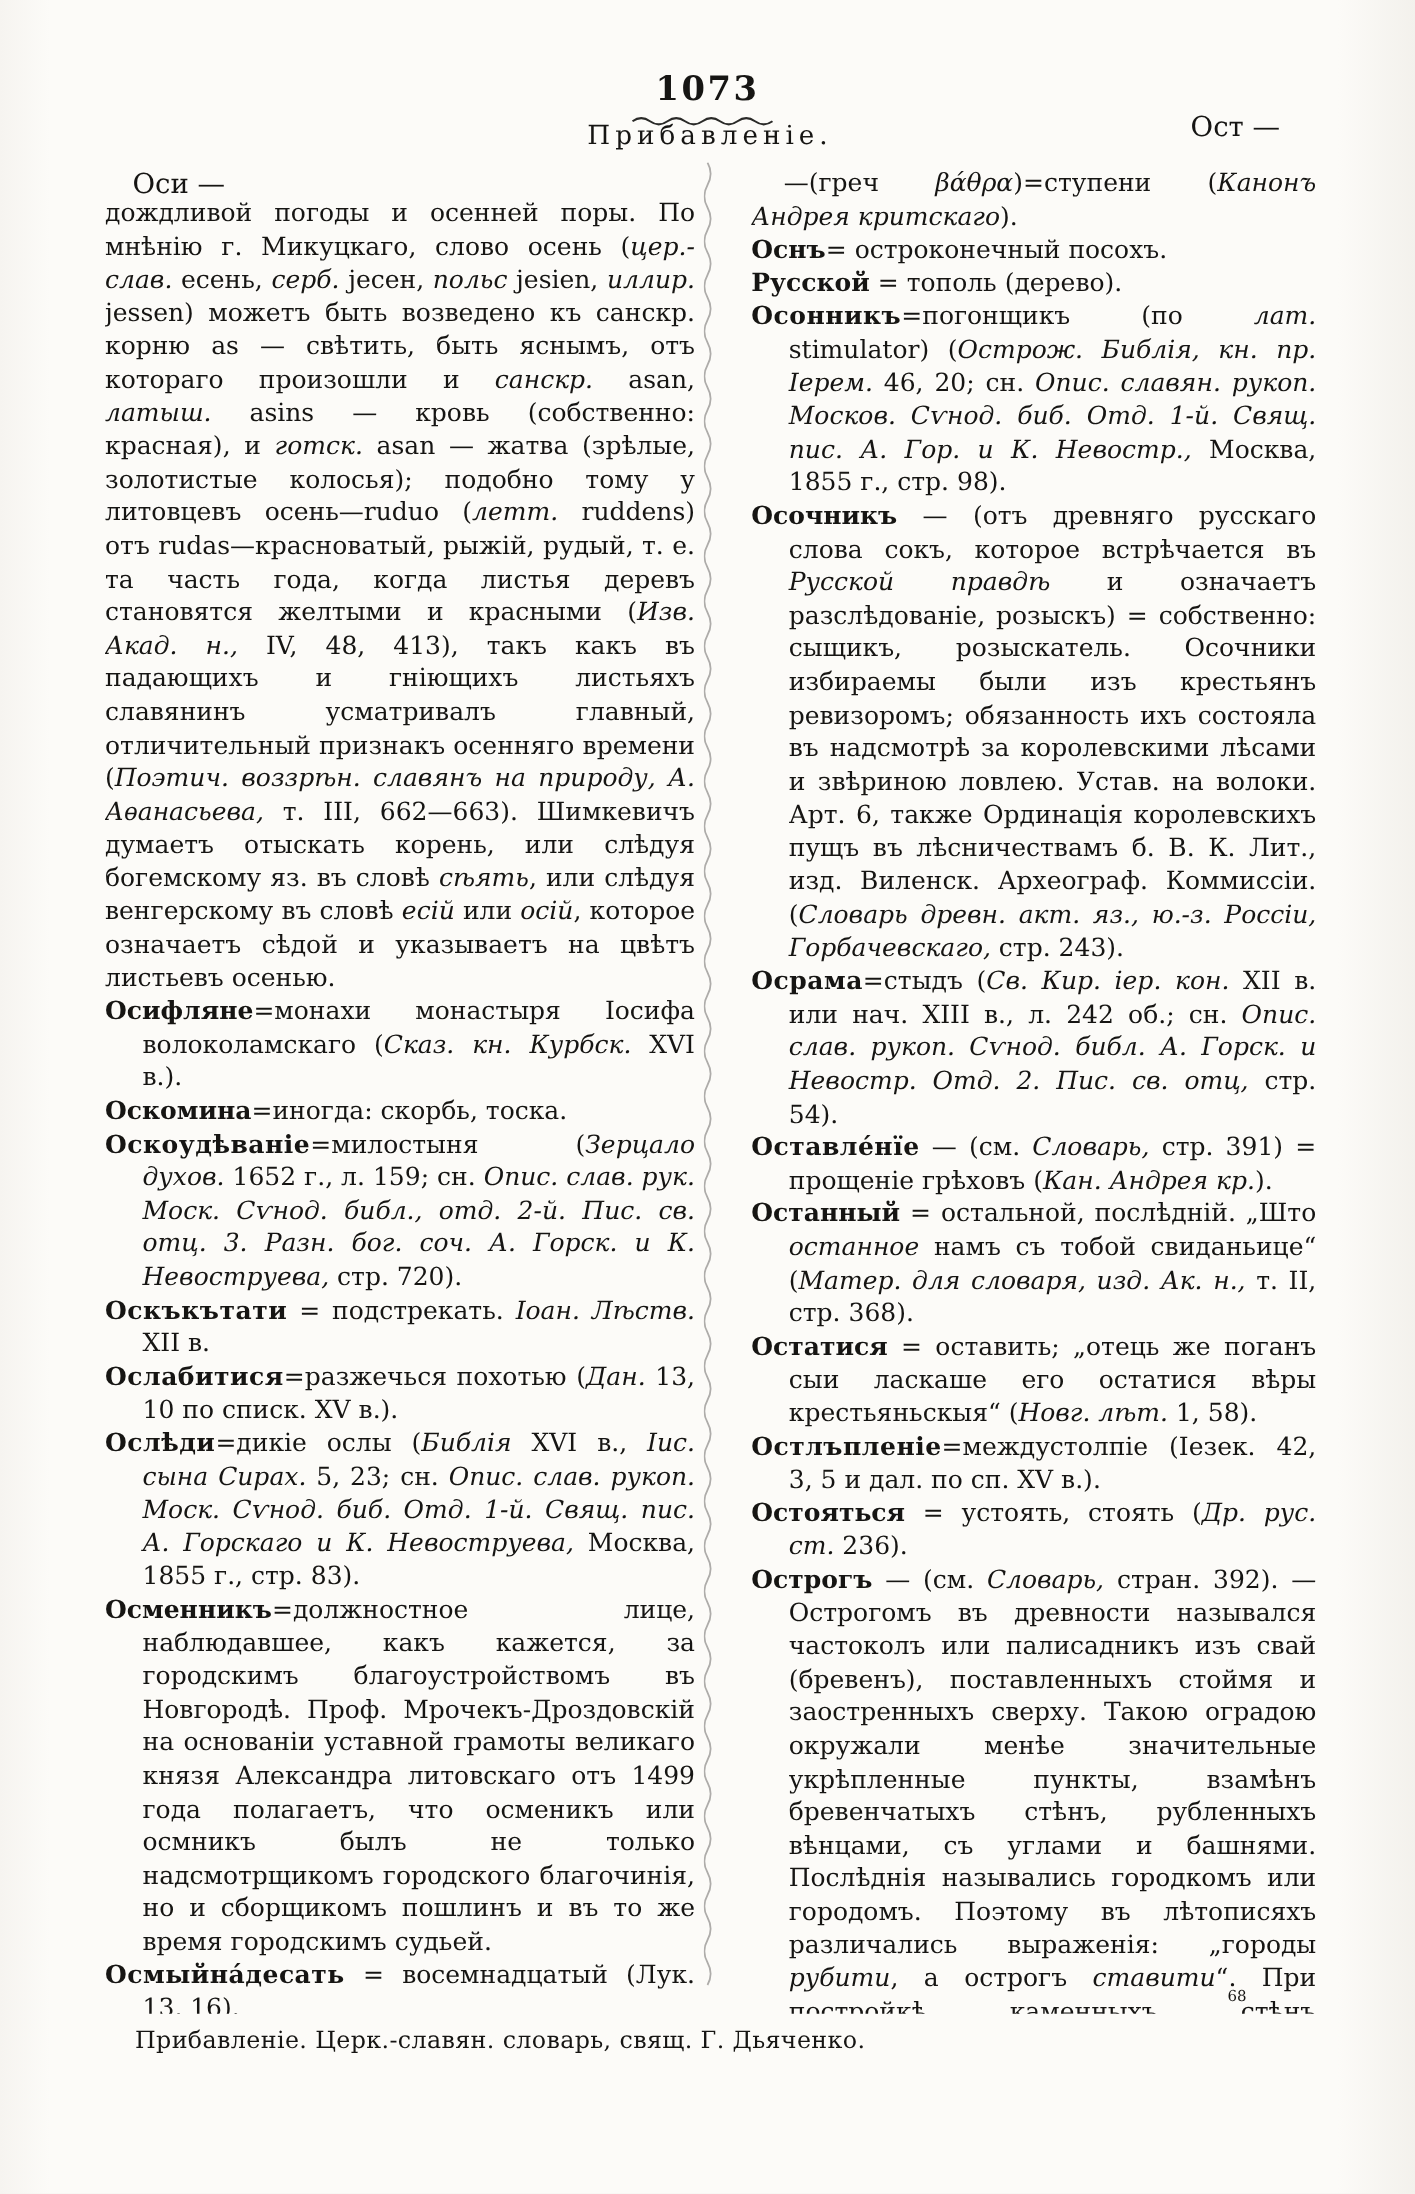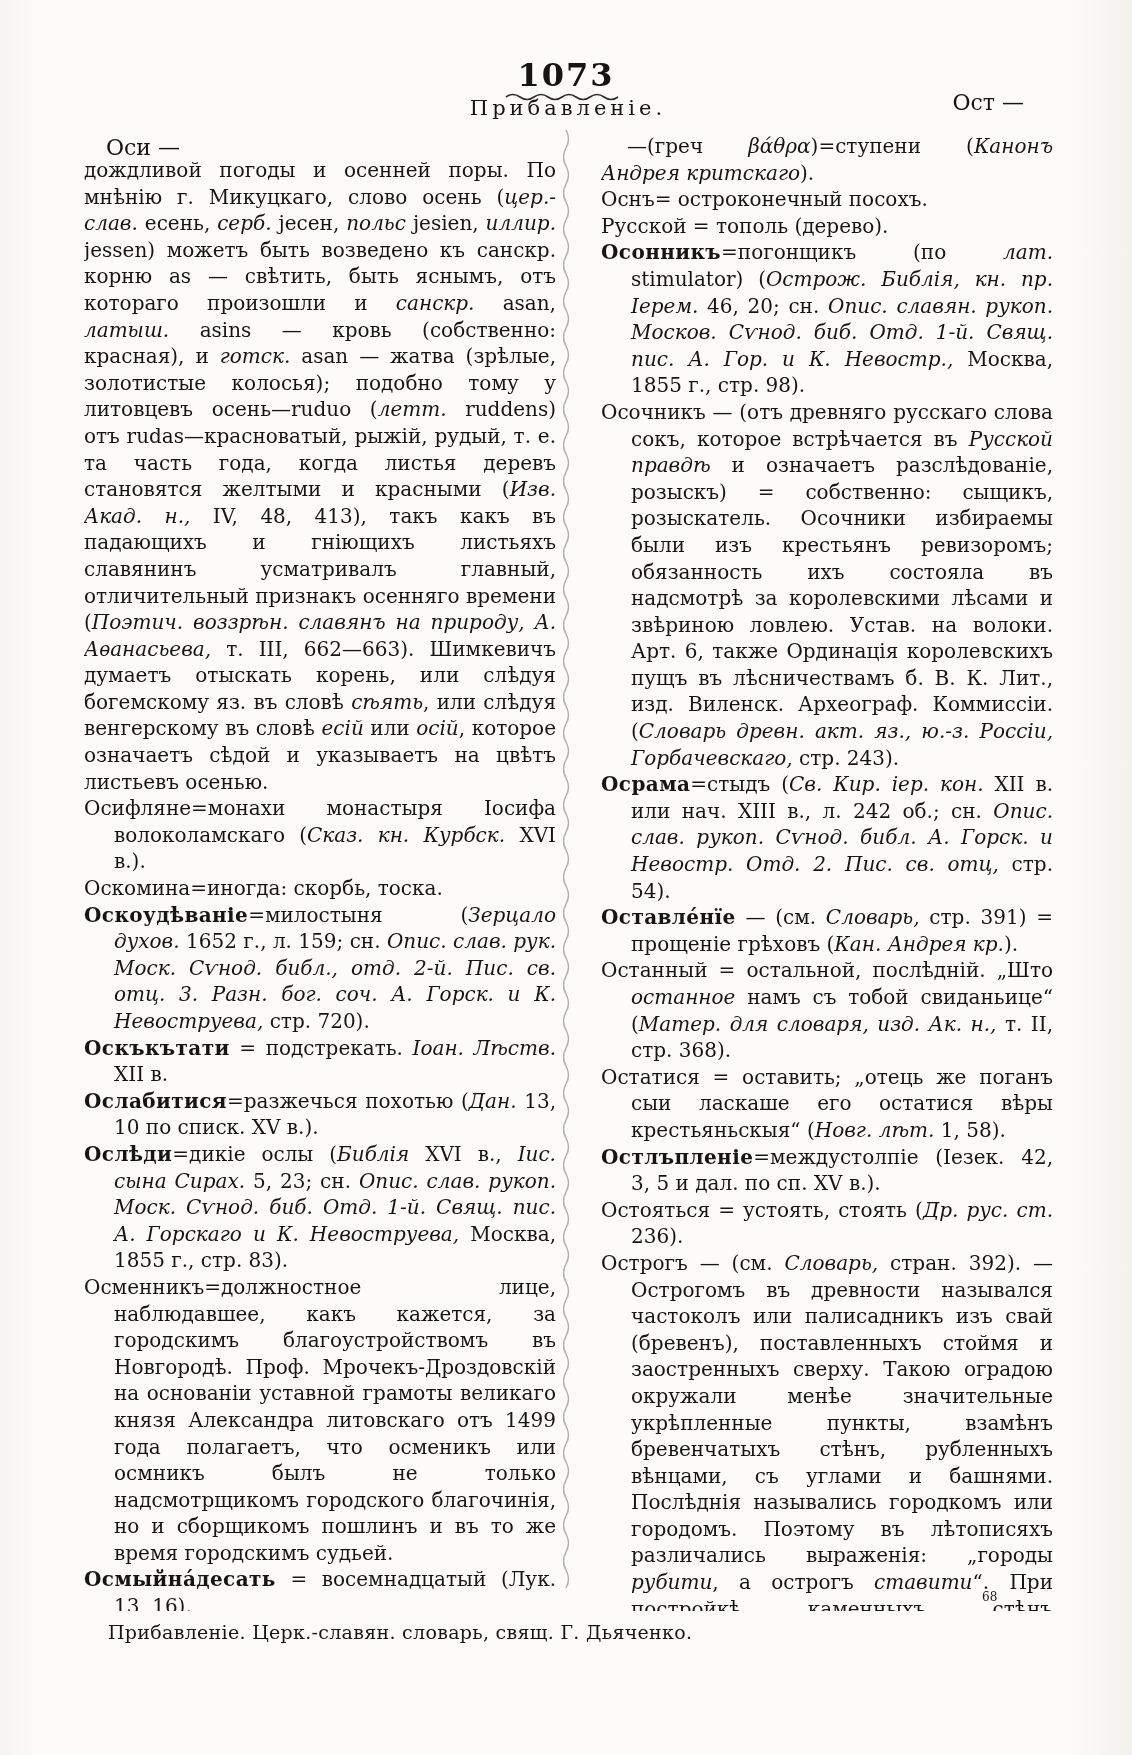--- a/index.html
+++ b/index.html
@@ -11,21 +11,21 @@
     position: relative;
     width: 1132px; height: 1755px;
     background: linear-gradient(90deg, #f6f4f0 0, #fcfbf8 40px, #fcfbf8 1070px, #f3f1ec 1132px);
     color: #161513;
     font-family: "DejaVu Serif", "Liberation Serif", serif;
     overflow: hidden;
   }
   .page-number {
     position: absolute; top: 56px; left: 0; width: 100%;
     text-align: center;
-    font-size: 32px; font-weight: bold; letter-spacing: 2px;
+    font-size: 27px; font-weight: bold; letter-spacing: 2px;
   }
   .pn-squiggle {
     position: absolute; top: 93px; left: 50%; margin-left: -62px;
   }
   .running-head {
     position: absolute; top: 94px; left: 84px; right: 80px; height: 30px;
     font-size: 22px;
   }
   .rh-left  { position: absolute; left: 22px; top: 0; margin-top: 41px; }
   .rh-center{ position: absolute; left: 0; right: 0; top: 2px; text-align: center; font-size: 21px; letter-spacing: 4px; }
@@ -36,21 +36,21 @@
     text-align: justify;
     max-height: 1478px; overflow: hidden;
   }
   .col-left  { left: 84px;  width: 472px; }
   .col-right { left: 601px; width: 452px; }
   .divider { position: absolute; left: 563px; top: 130px; }
   .para { margin: 0; }
   .entry { padding-left: 30px; text-indent: -30px; }
   .cont { text-indent: 0; margin-top: 24px; }
   .cont-indent { text-indent: 26px; }
-  .hw { font-weight: normal; }
+  .hw { font-weight: bold; }
   .cs { font-weight: bold; letter-spacing: 0.4px; }
   .i  { font-style: italic; }
   .g  { font-style: italic; }
   .n  {}
   .footer {
     position: absolute; left: 108px; top: 1621px;
     font-size: 19px; letter-spacing: 0.3px;
   }
   .signature {
     position: absolute; left: 982px; top: 1590px;

